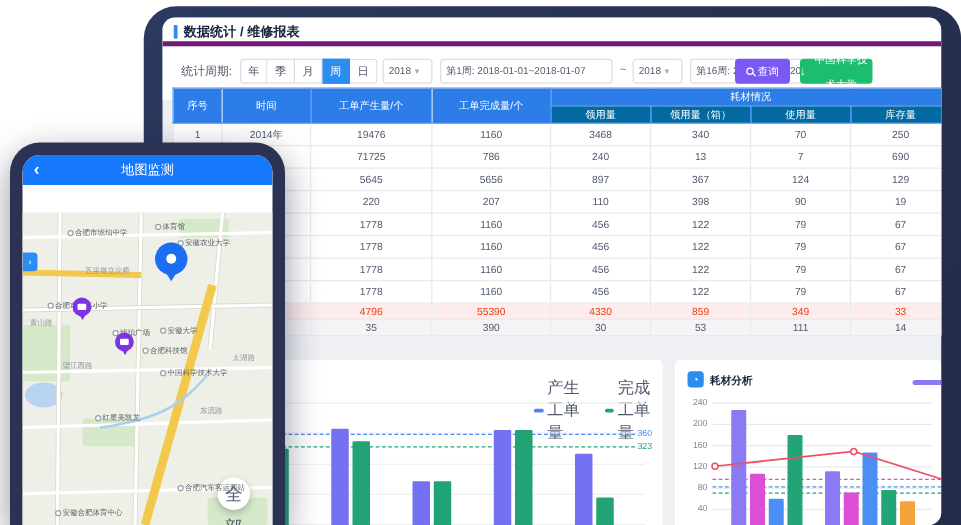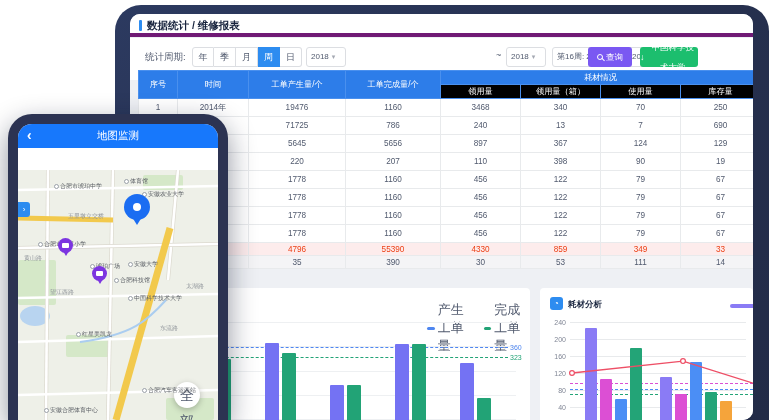--- a/index.html
+++ b/index.html
@@ -36,21 +36,21 @@
   .btn.search{left:458px;width:44px;background:#7a58f2;}
   .btn.export{left:510px;width:58px;background:#1cbe6e;}
   .mag{position:relative;width:6px;height:6px;border:1.3px solid #fff;border-radius:50%;}
   .mag:after{content:"";position:absolute;right:-3px;bottom:-1px;width:4px;height:1.3px;background:#fff;transform:rotate(45deg);}
   .dl{font-size:9px;line-height:9px;color:#fff;}
 
   
   table.report{position:absolute;left:8px;top:56px;width:622px;border-collapse:collapse;table-layout:fixed;background:#fff;}
   table.report th{background:#2d7de9;color:#fff;font-weight:normal;font-size:8.2px;height:14px;
     border:1px solid #4a90ee;text-align:center;padding:0;overflow:hidden;white-space:nowrap;}
-  table.report tr.subhead th{background:#000000;}
+  table.report tr.subhead th{background:#0369a1;}
   table.report td{font-size:8.2px;color:#515a6e;text-align:center;height:18px;border:1px solid #e8eaec;
     background:#fff;padding:0;overflow:hidden;white-space:nowrap;}
   table.report tr.total td{background:#fdecec;color:#ed3f14;height:13px;}
   table.report tr.avg td{background:#f4f4f6;height:13px;}
 
   
   .chartcard{position:absolute;top:274px;height:140px;background:#fff;border-radius:4px;overflow:hidden;}
   #leftChart{left:10px;width:390px;}
   #rightChart{left:410px;width:213px;}
   .legend{position:absolute;left:287px;top:13px;display:flex;gap:10px;}
@@ -118,20 +118,23 @@
         <span class="flabel">统计周期:</span>
         <div class="seg" id="segGroup">
             <div class="opt">年</div>
             <div class="opt">季</div>
             <div class="opt">月</div>
             <div class="opt active">周</div>
             <div class="opt">日</div>
           </div>
         <div class="selbox" style="left:176px;width:40px;">
           <span>2018</span><span class="caret">▾</span>
+        </div>
+        <div class="selbox" style="left:222px;width:138px;">
+          <span>第1周: 2018-01-01~2018-01-07</span>
         </div>
         <span class="tilde" style="left:366px;">~</span>
         <div class="selbox" style="left:376px;width:40px;">
           <span>2018</span><span class="caret">▾</span>
         </div>
         <div class="selbox" style="left:422px;width:130px;">
           <span>第16周: 2018-04-16~2018-04-22</span>
         </div>
         <div class="btn search">
           <span class="mag"></span>

